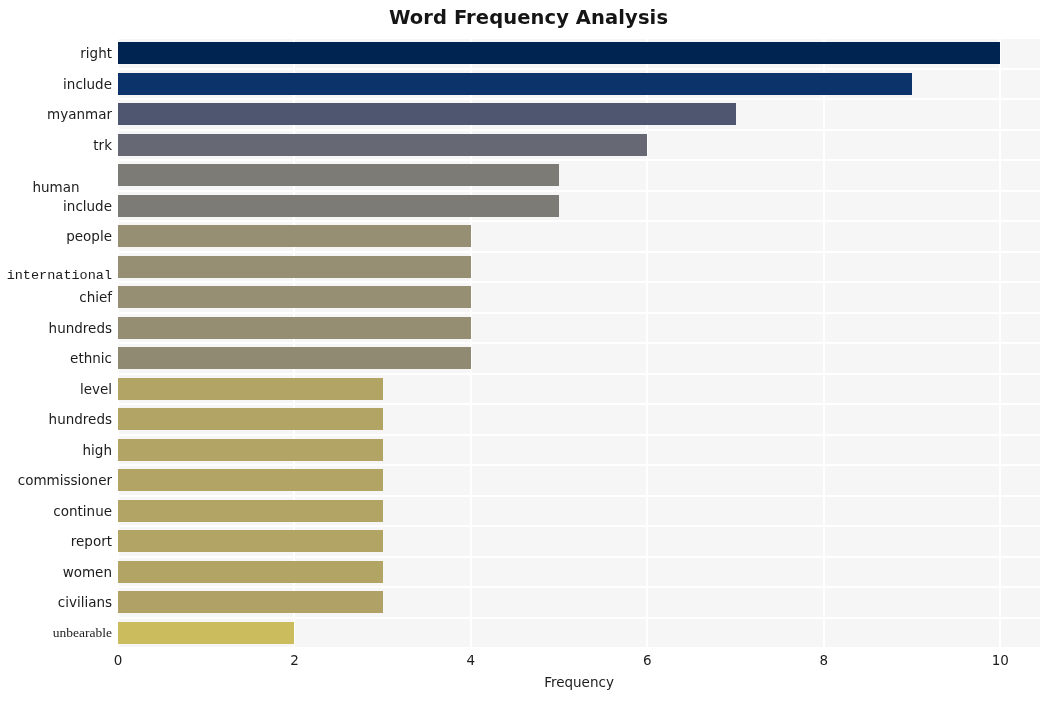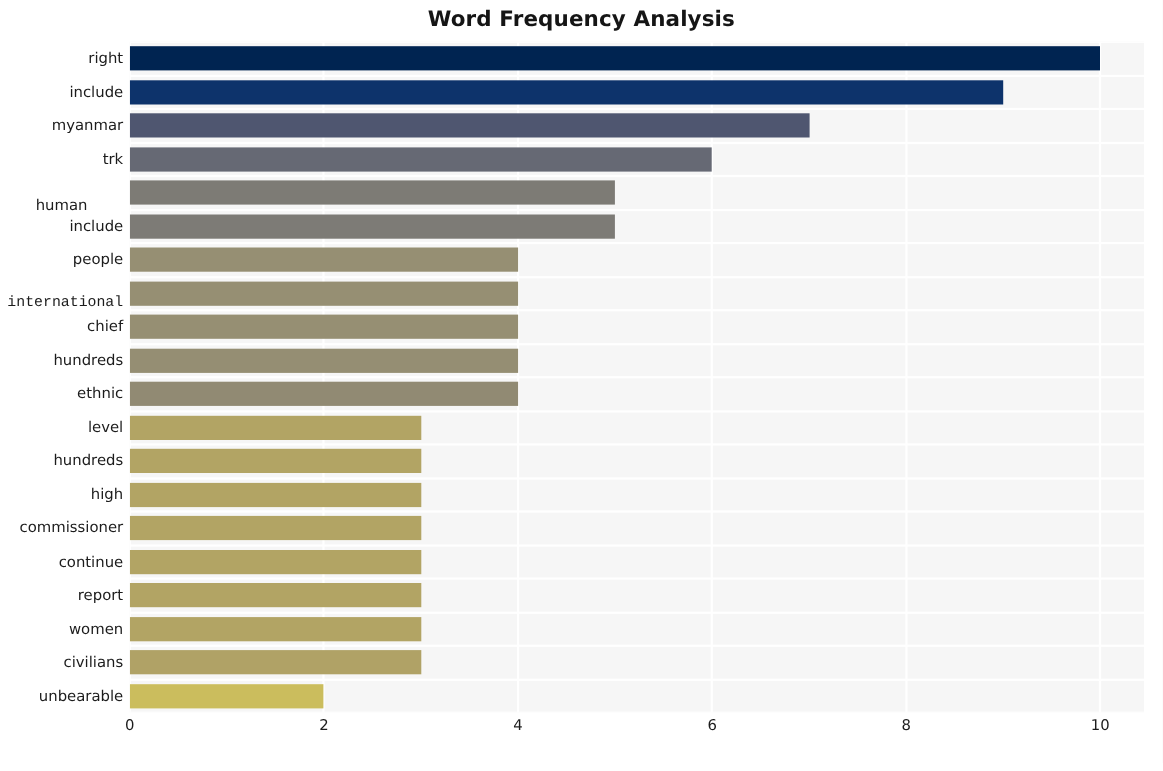--- a/index.html
+++ b/index.html
@@ -199,26 +199,27 @@
       <div class="y-tick-label" style="top: 281.75px;">hundreds</div>
       <div class="y-tick-label" style="top: 312.25px;">ethnic</div>
       <div class="y-tick-label" style="top: 342.75px;">level</div>
       <div class="y-tick-label" style="top: 373.25px;">hundreds</div>
       <div class="y-tick-label" style="top: 403.75px;">high</div>
       <div class="y-tick-label" style="top: 434.25px;">commissioner</div>
       <div class="y-tick-label" style="top: 464.75px;">continue</div>
       <div class="y-tick-label" style="top: 495.25px;">report</div>
       <div class="y-tick-label" style="top: 525.75px;">women</div>
       <div class="y-tick-label" style="top: 556.25px;">civilians</div>
-      <div class="y-tick-label" style="top: 586.75px;">unbearable</div>
+      <div class="y-tick-label" style="top: 586.75px; font-family: Liberation Serif, serif;">unbearable</div>
     </div>
 
   <div id="x-tick-labels">
       <div class="x-tick-label" style="left: 0px;">0</div>
       <div class="x-tick-label" style="left: 176.459px;">2</div>
       <div class="x-tick-label" style="left: 352.919px;">4</div>
       <div class="x-tick-label" style="left: 529.378px;">6</div>
       <div class="x-tick-label" style="left: 705.837px;">8</div>
       <div class="x-tick-label" style="left: 882.297px; text-align: center;">10</div>
     </div>
 
+  <div id="x-axis-label">Frequency</div>
 
 </div>
 
 </body></html>

